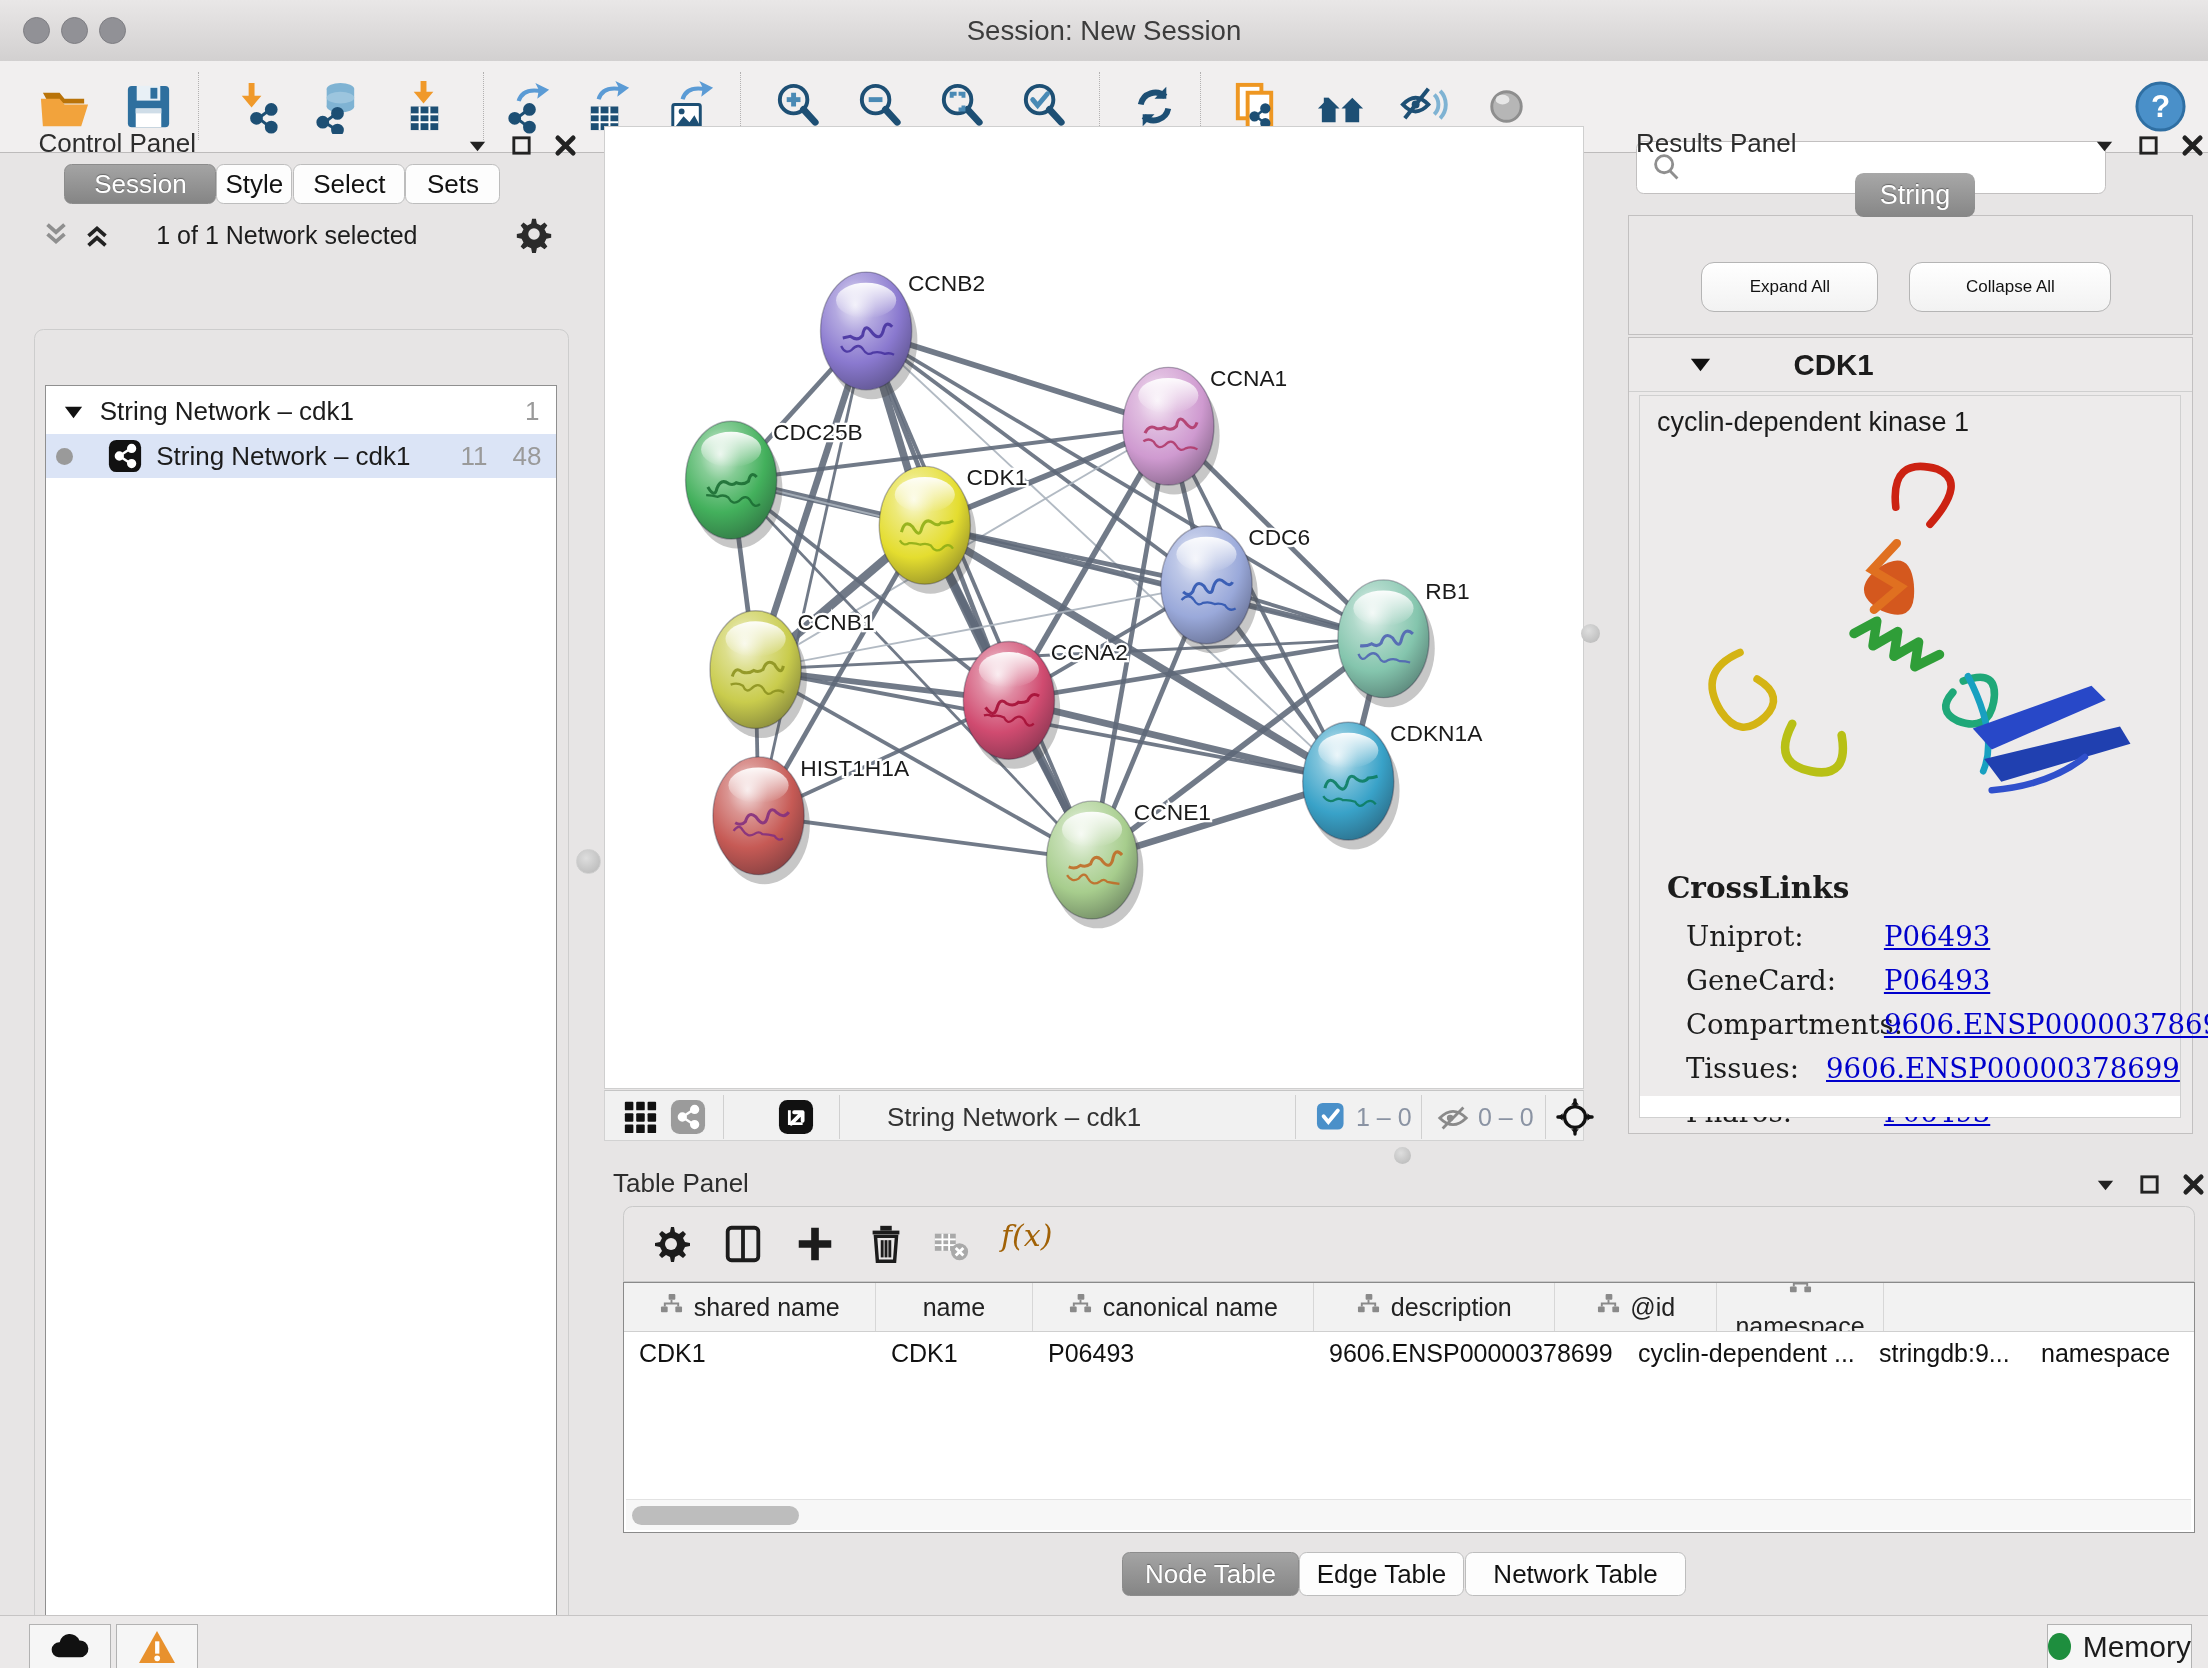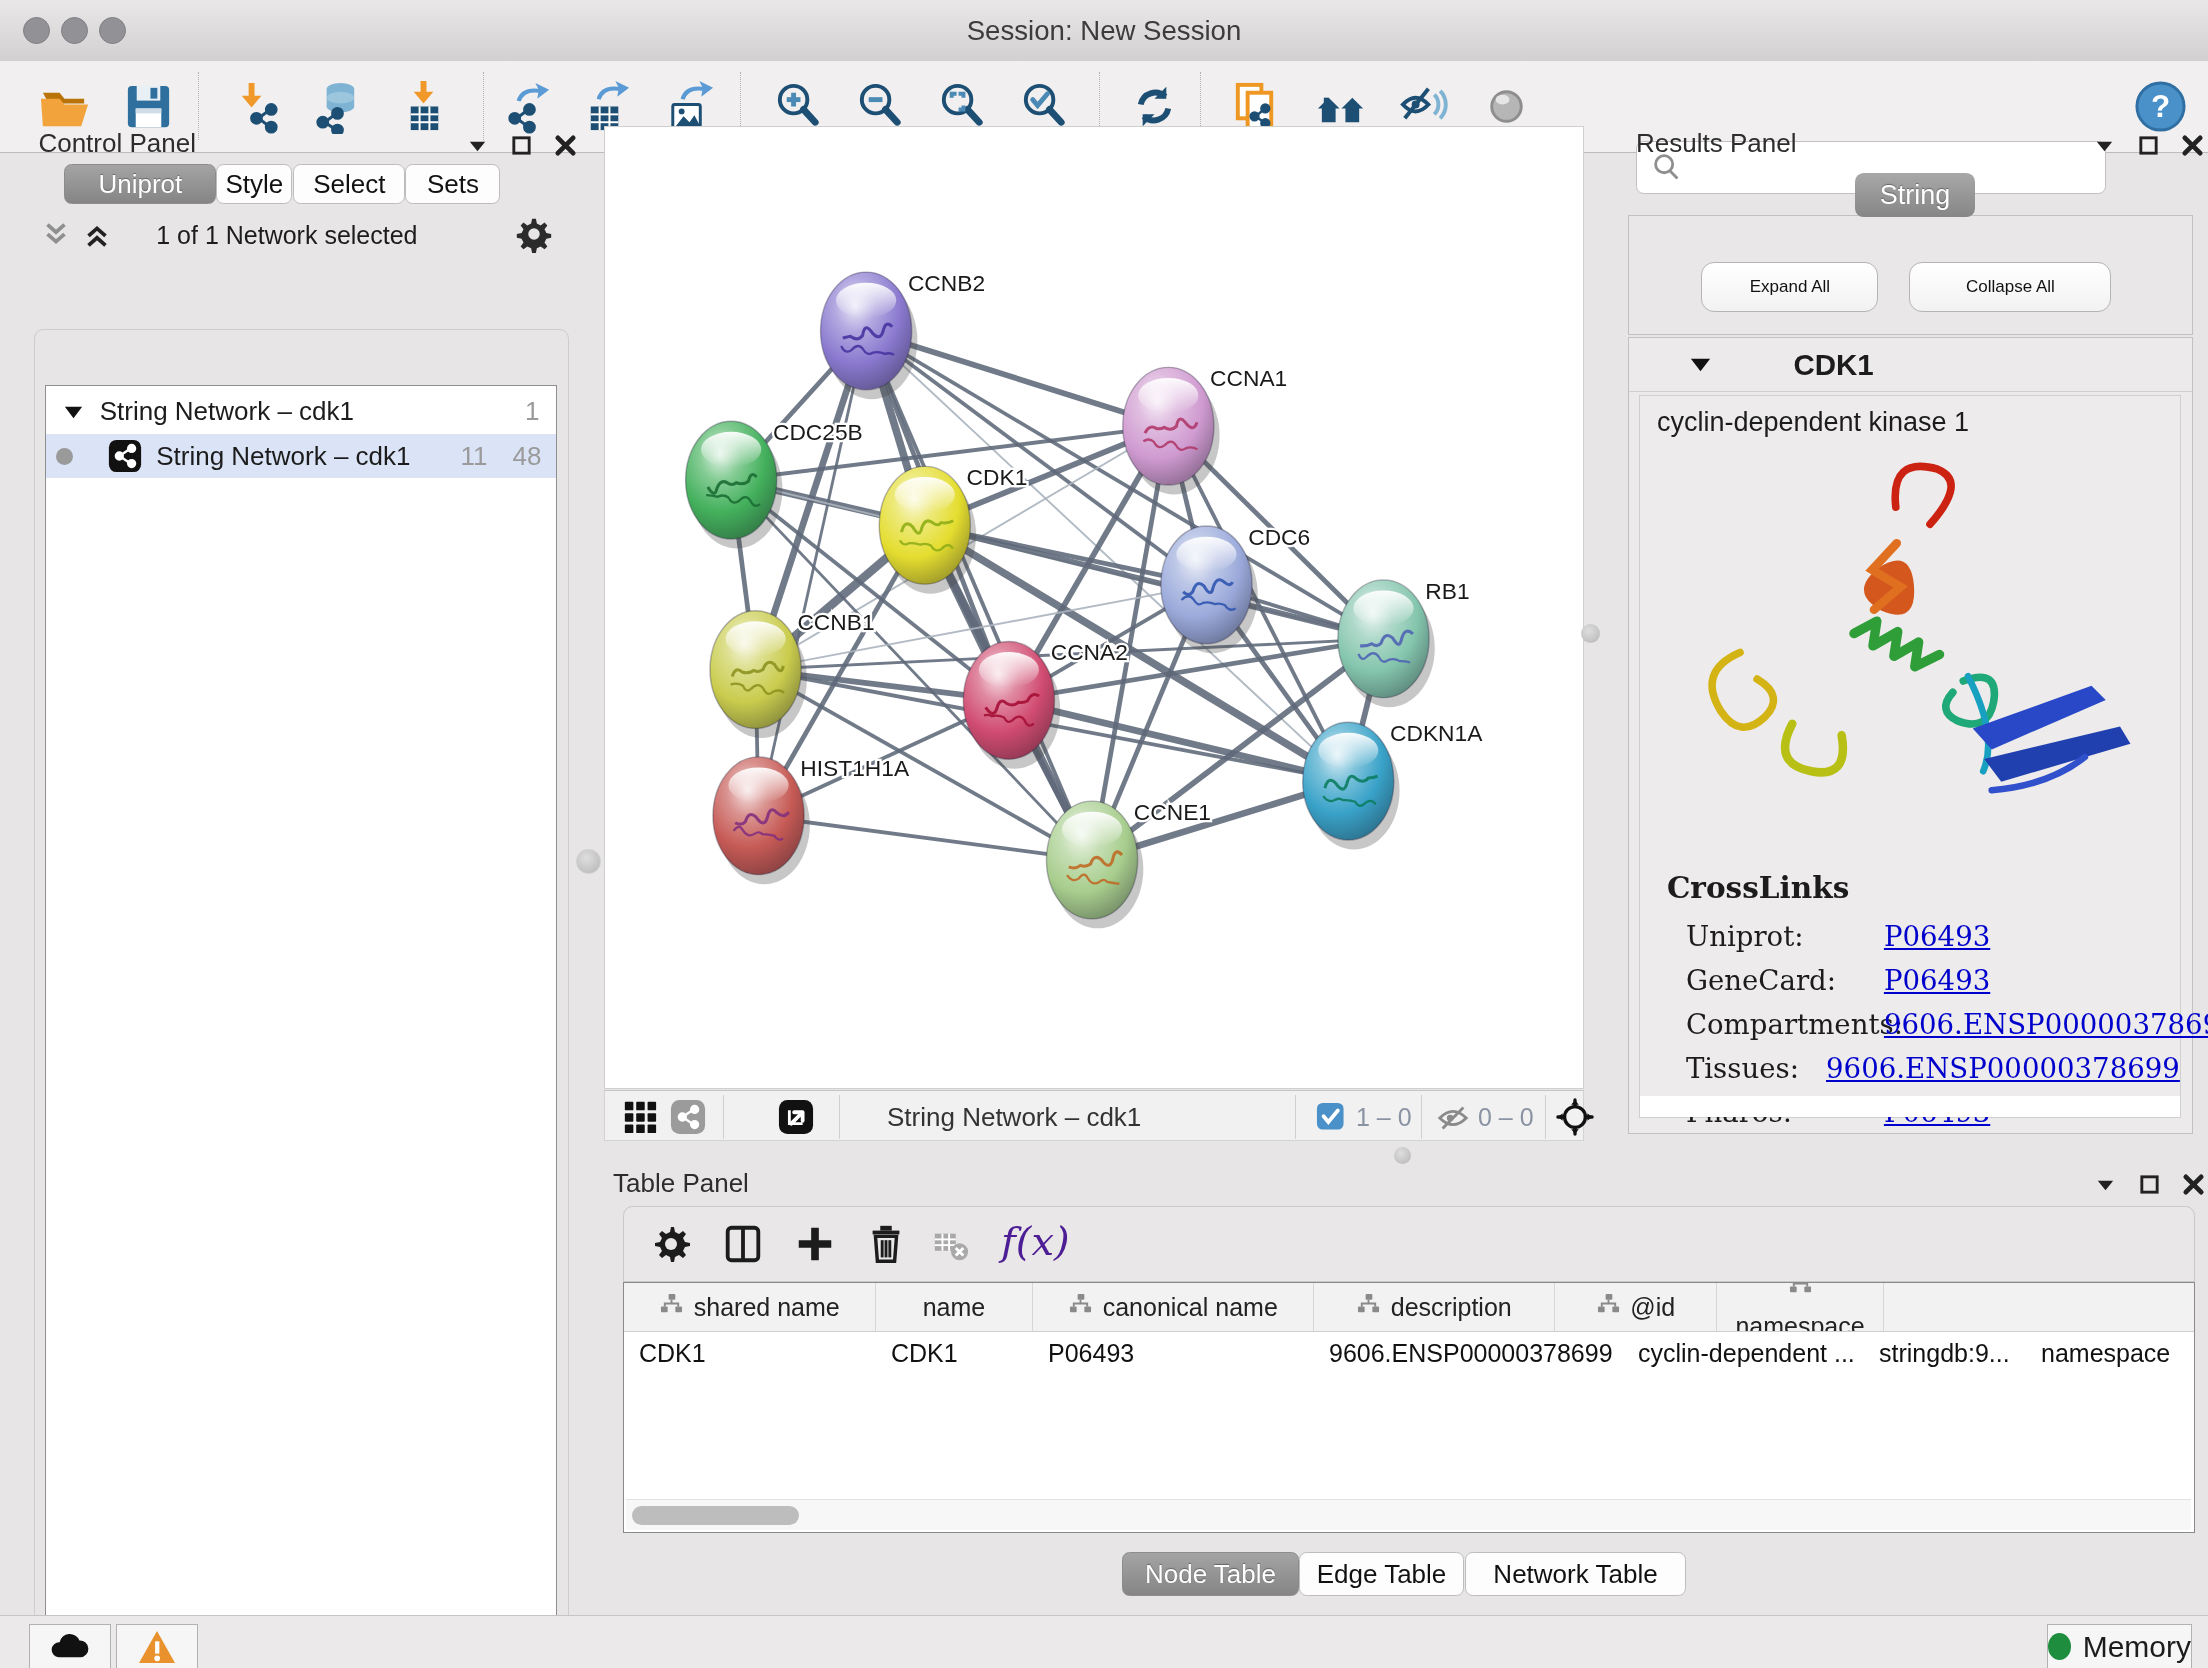--- a/index.html
+++ b/index.html
@@ -266,21 +266,21 @@
           <path d="M4 8h16l-8 10z" fill="#222"></path>
         </svg>
       <svg width="23" height="23" viewBox="0 0 24 24">
           <rect x="4" y="4" width="16" height="16" fill="none" stroke="#222" stroke-width="3"></rect>
         </svg>
       <svg width="23" height="23" viewBox="0 0 24 24">
           <path d="M4 4l16 16M20 4L4 20" stroke="#222" stroke-width="5" stroke-linecap="round"></path>
         </svg>
     </div>
     <div id="cp-tabs">
-        <div class="tab active" style="left: 53px; top: 40px; width: 152px;">Uniprot</div>
+        <div class="tab active" style="left: 53px; top: 40px; width: 152px;">Session</div>
         <div class="tab" style="left: 205px; top: 40px; width: 76px;">Style</div>
         <div class="tab" style="left: 282px; top: 40px; width: 112px;">Select</div>
         <div class="tab" style="left: 394px; top: 40px; width: 95px;">Sets</div>
       </div>
     <div id="cp-card" class="abs"></div>
 
     <div class="abs" style="left:28.5px;top:95px;width:57px;height:34px">
       <svg width="32" height="32" viewBox="0 0 34 34">
           <path d="M8 6l9 8 9-8M8 16l9 8 9-8" fill="none" stroke="#8f8f8f" stroke-width="4"></path>
         </svg>
@@ -738,21 +738,21 @@
           <g stroke="#fff" stroke-width="2">
             <line x1="3" y1="12" x2="25" y2="12"></line>
             <line x1="3" y1="18" x2="25" y2="18"></line>
             <line x1="11" y1="6" x2="11" y2="24"></line>
             <line x1="18" y1="6" x2="18" y2="24"></line>
           </g>
           <circle cx="29" cy="25" r="9" fill="#a9a9a9"></circle>
           <path d="M25 21l8 8M33 21l-8 8" stroke="#fff" stroke-width="3"></path>
         </svg>
     </div>
-    <div class="abs" style="left:377px;top:11.4px;font-size:40px;color:#4c1d95;font-family:'DejaVu Serif',serif;font-style:italic">f(x)</div>
+    <div class="abs" style="left:377px;top:11.4px;font-size:30px;color:#a16207;font-family:'DejaVu Serif',serif;font-style:italic">f(x)</div>
   </div>
 
   <div id="ntable" class="abs">
     <div id="thead">
         <div class="th" style="width: 252px;">
           <span><svg width="25" height="23" viewBox="0 0 26 24">
               <g fill="#8a8a8a">
                 <rect x="10" y="1" width="7" height="6" rx="1"></rect>
                 <rect x="2" y="14" width="7" height="6" rx="1"></rect>
                 <rect x="17" y="14" width="7" height="6" rx="1"></rect>

